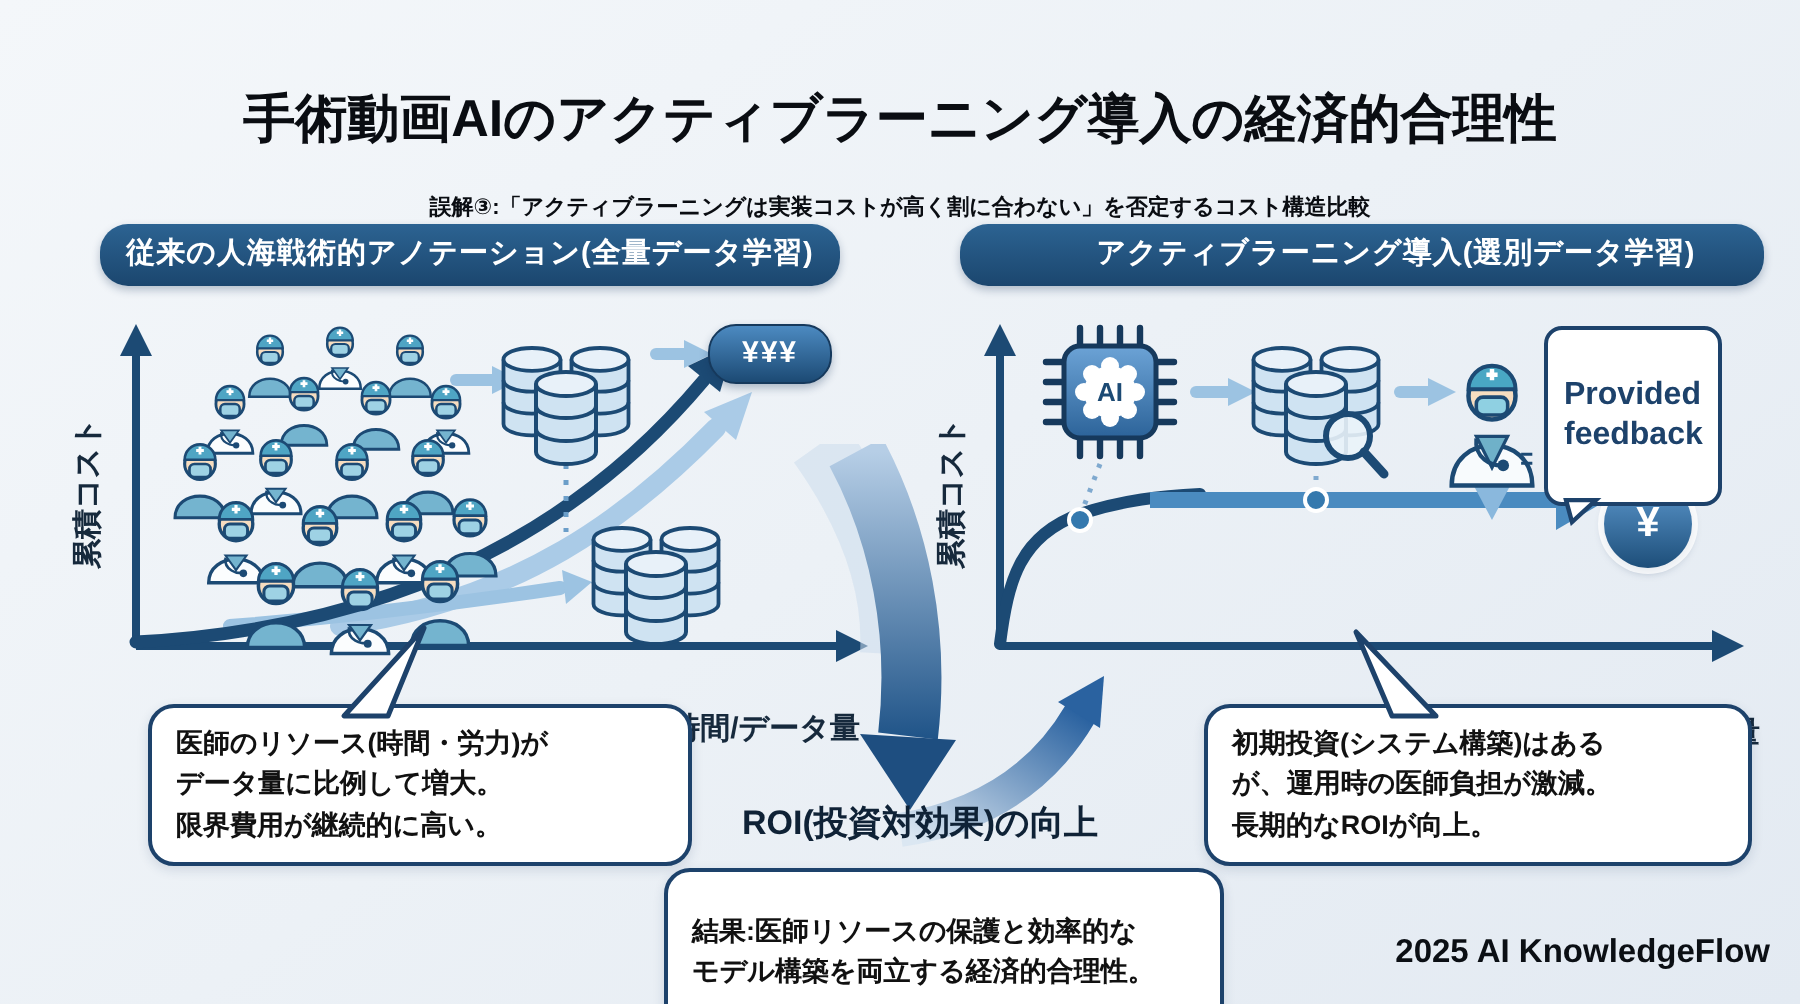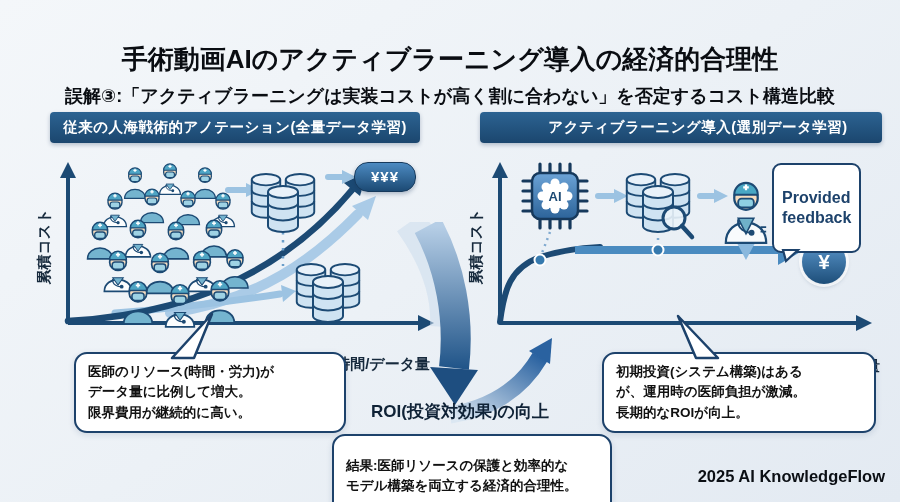--- a/index.html
+++ b/index.html
@@ -3,22 +3,22 @@
 <meta charset="utf-8">
 <style>
   html,body{margin:0;padding:0;background:#dfe5ec;}
   .stage{position:relative;width:900px;height:502px;overflow:hidden;
     background:linear-gradient(145deg,#f4f7fa 0%,#ecf1f6 50%,#e3eaf2 100%);
     font-family:"Liberation Sans","DejaVu Sans",sans-serif;color:#111;}
   .abs{position:absolute;}
   .hdr{left:0;width:900px;text-align:center;font-weight:700;color:#0a0d12;}
   .kicker{top:13px;font-size:16px;}
   .title{top:42px;font-size:26px;}
-  .subtitle{top:84px;font-size:18px;}
-  .pill{height:31px;line-height:31px;border-radius:4px;color:#fff;text-align:center;
+  .subtitle{top:96px;font-size:11px;}
+  .pill{height:31px;line-height:31px;border-radius:14px;color:#fff;text-align:center;
     font-weight:700;font-size:14.5px;letter-spacing:.5px;
     background:linear-gradient(180deg,#2c6392,#1b466e);
     box-shadow:0 2px 4px rgba(20,50,90,.28);}
   .axis-y{width:110px;text-align:center;font-weight:700;font-size:15px;color:#16293c;
     transform:rotate(-90deg);}
   .axis-x{width:180px;text-align:right;font-weight:700;font-size:15px;color:#16293c;margin-top:24px;}
   .callout{background:#fff;border:2.5px solid #1d426b;border-radius:13px;padding:8px 12px;
     font-weight:700;font-size:13.5px;line-height:1.5;white-space:pre-line;
     box-shadow:0 2px 6px rgba(30,60,100,.14);z-index:6;}
   .badge-pill{width:60px;height:28px;border-radius:14px;text-align:center;line-height:28px;

